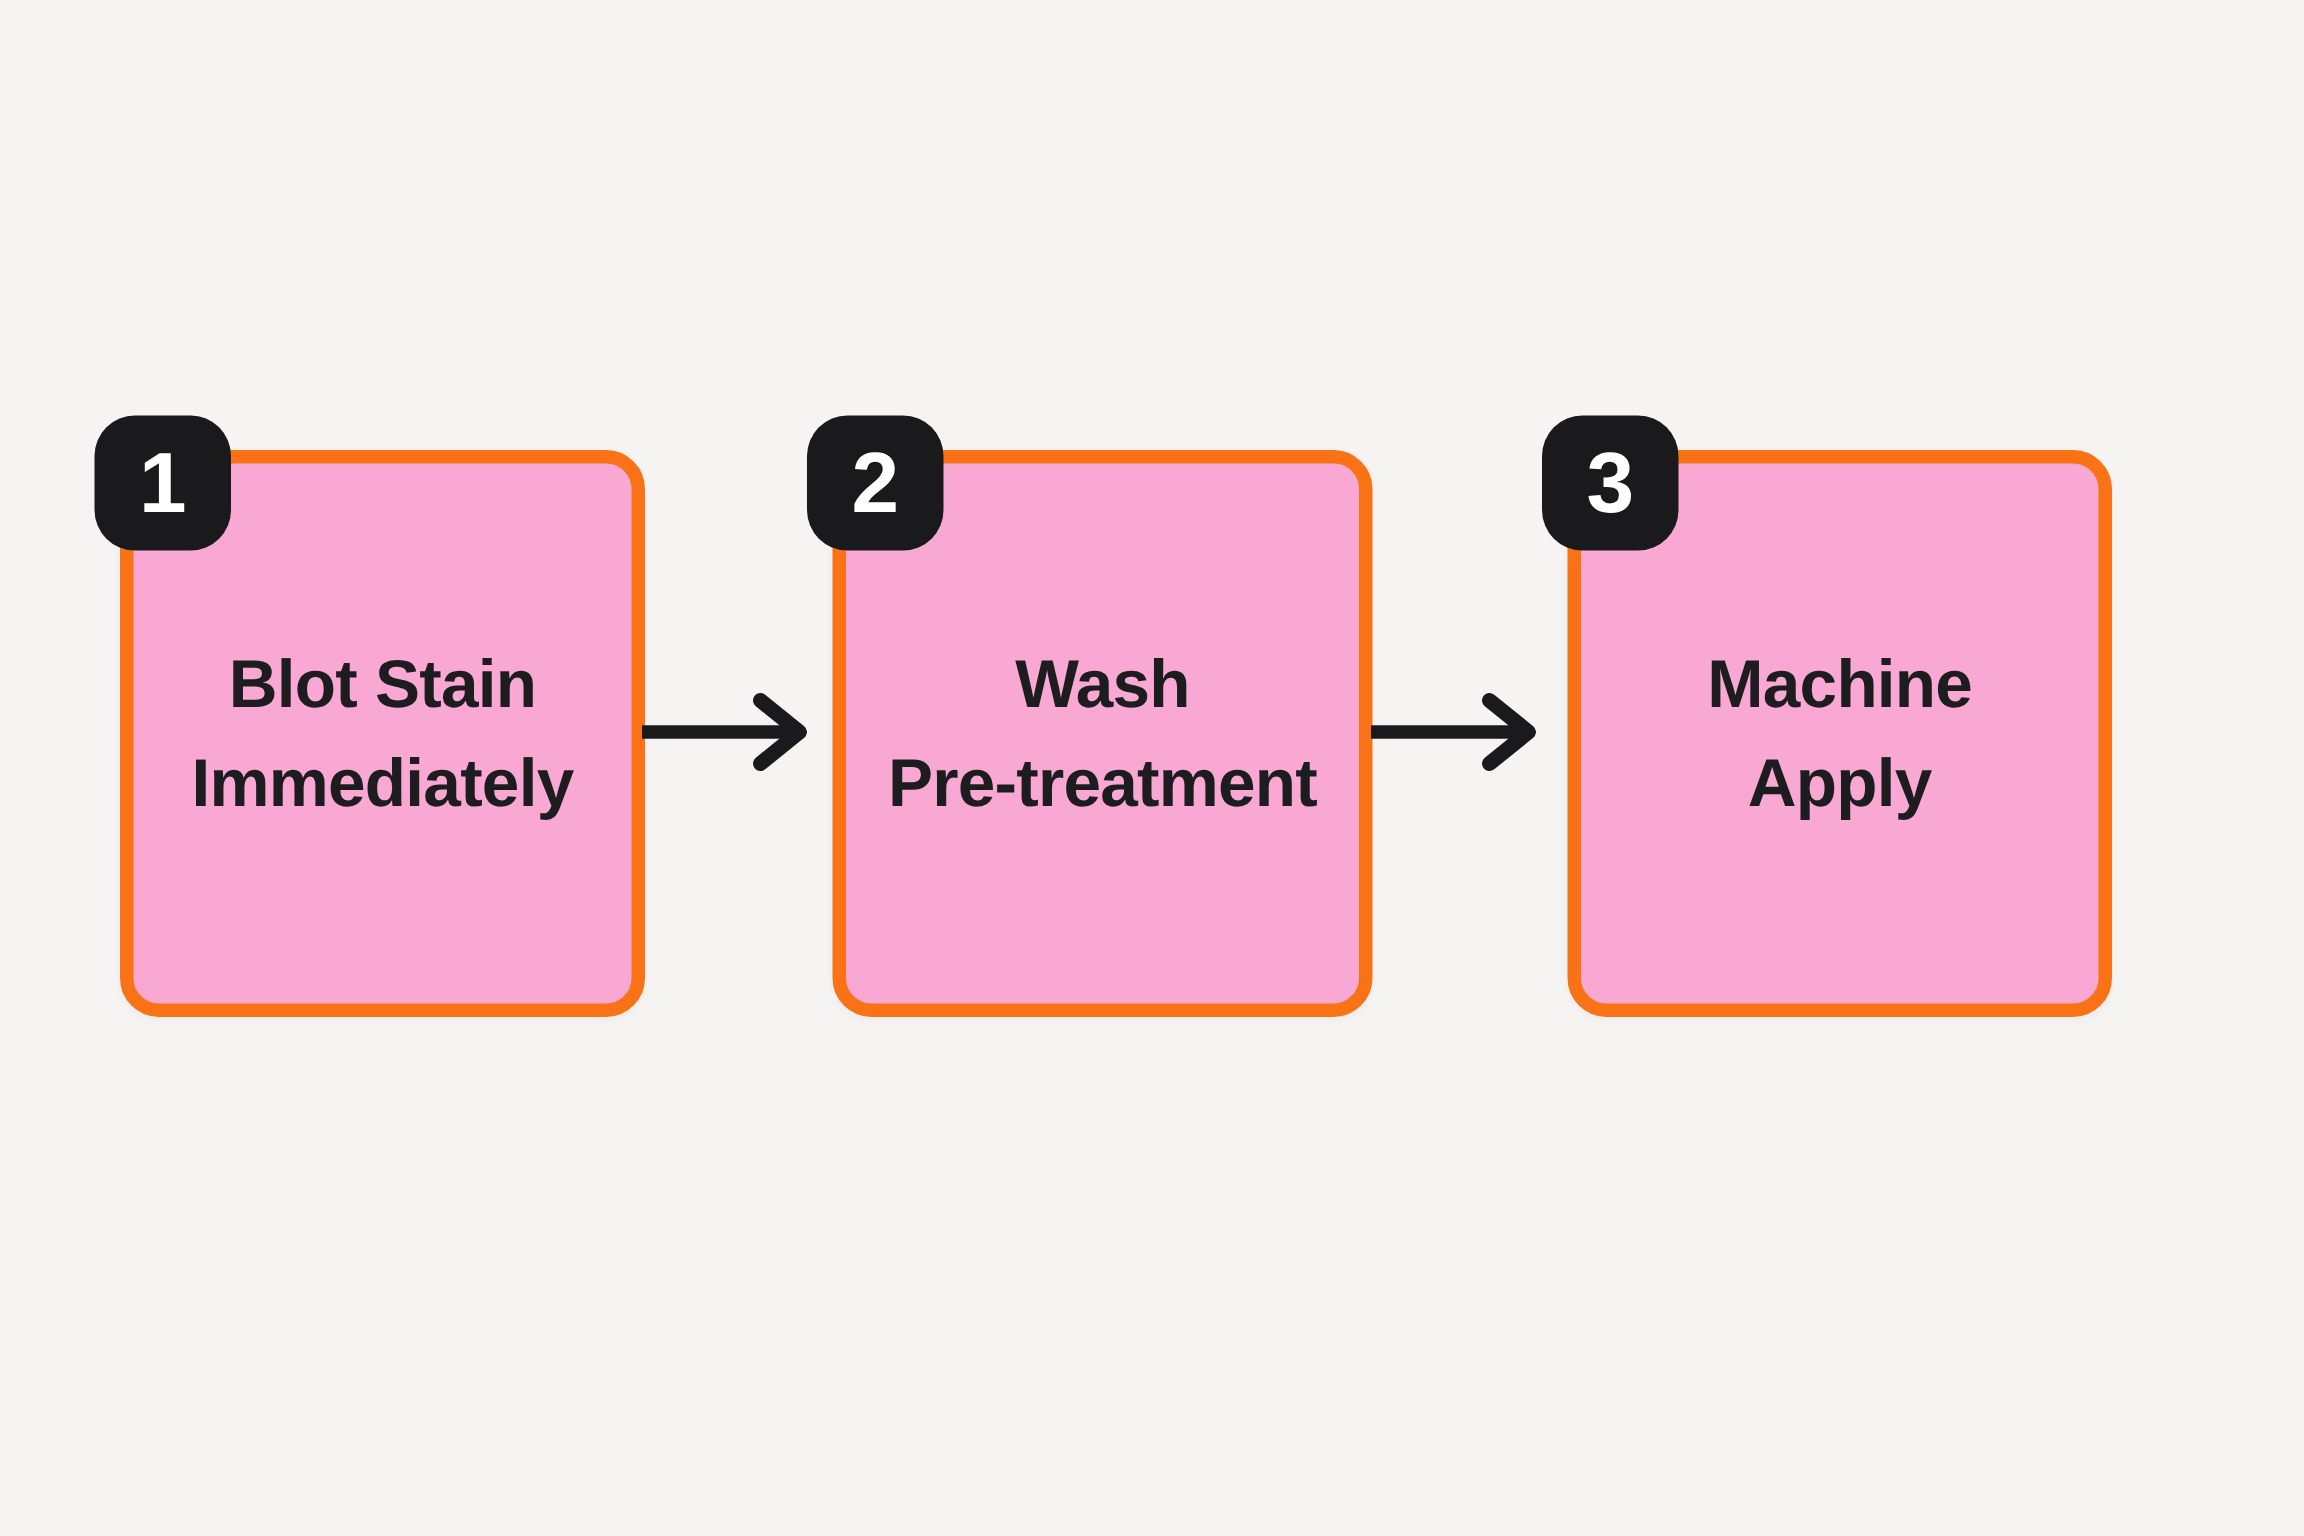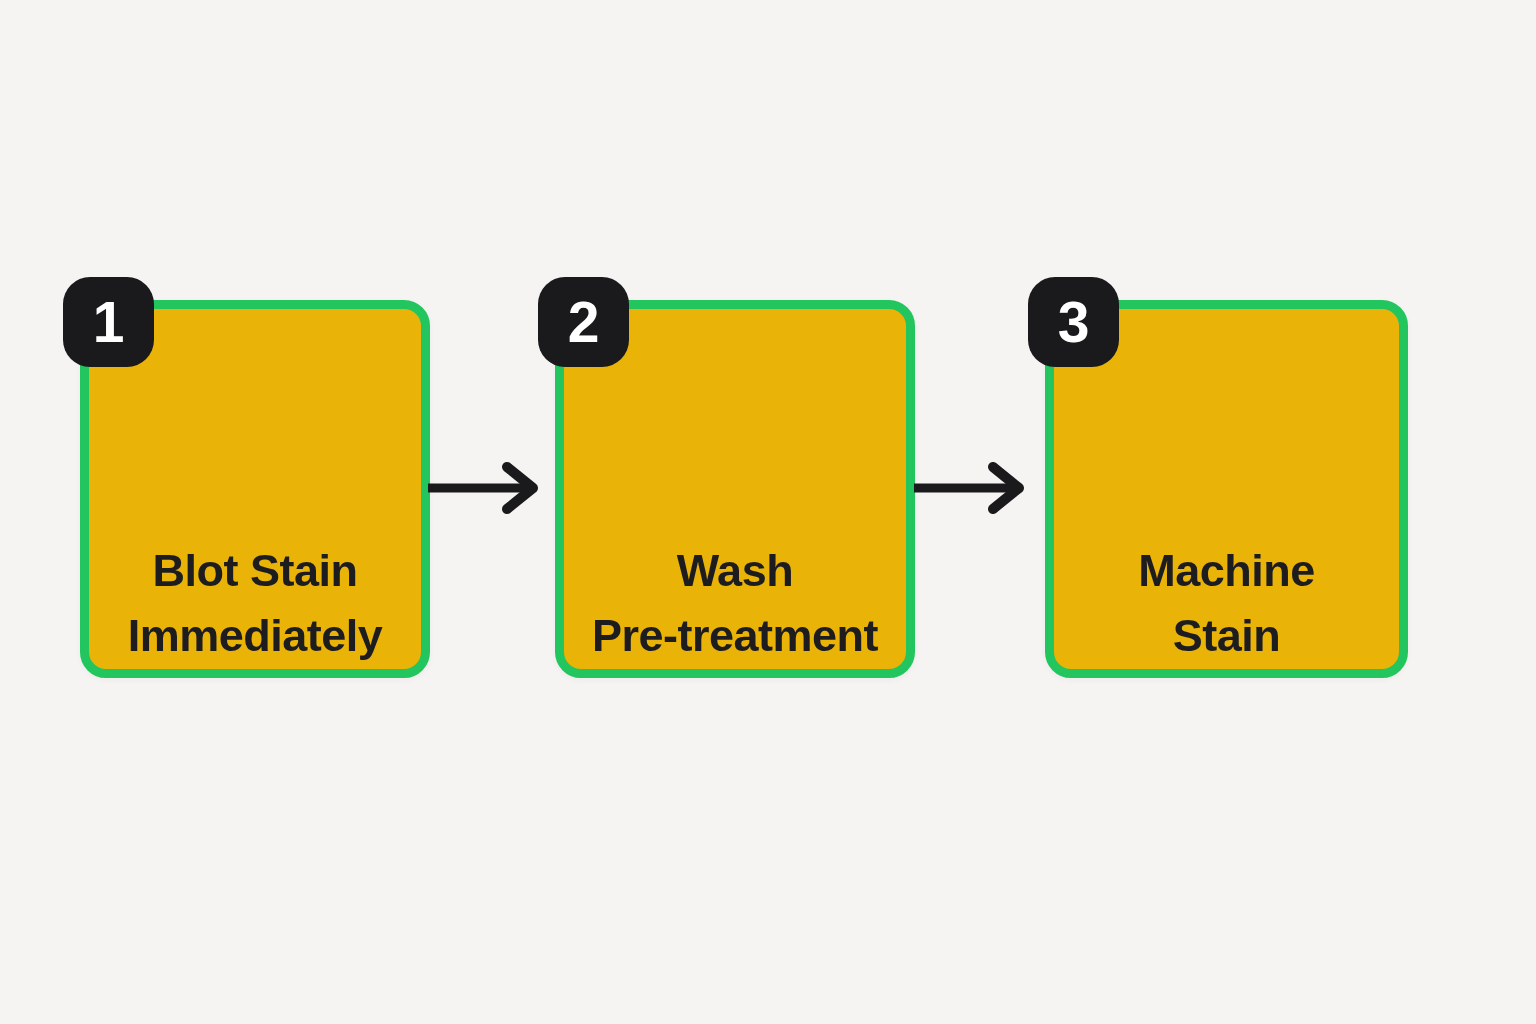--- a/index.html
+++ b/index.html
@@ -18,25 +18,25 @@
   }
   .step {
     position: absolute;
     top: 300px;
     height: 378px;
   }
   .step-box {
     position: absolute;
     inset: 0;
     box-sizing: border-box;
-    background: #eab308;
-    border: 9px solid #22c55e;
+    background: #f9a8d4;
+    border: 9px solid #f97316;
     border-radius: 26px;
     display: flex;
-    align-items: flex-end;
+    align-items: center;
     justify-content: center;
     box-shadow: 0 2px 6px rgba(0,0,0,0.04);
   }
   .step-label {
     font-size: 45px;
     font-weight: 700;
     line-height: 1.46;
     letter-spacing: -0.5px;
     color: #1d1d1f;
     text-align: center;
@@ -110,20 +110,20 @@
   <div class="arrow" id="arrow-2">
     <svg width="112" height="60" viewBox="0 0 112 60" aria-hidden="true">
       <line x1="0" y1="30" x2="99" y2="30" stroke="#1a1a1c" stroke-width="9"></line>
       <polyline points="79,9 105,30 79,51" fill="none" stroke="#1a1a1c" stroke-width="10" stroke-linecap="round" stroke-linejoin="round"></polyline>
     </svg>
   </div>
 
   <div class="step" id="step-3">
     <div class="step-box">
       <div class="step-label">Machine
-Stain</div>
+Apply</div>
     </div>
     <div class="step-badge">
       <span class="step-badge-number">3</span>
     </div>
   </div>
 
 </div>
 
 </body></html>

